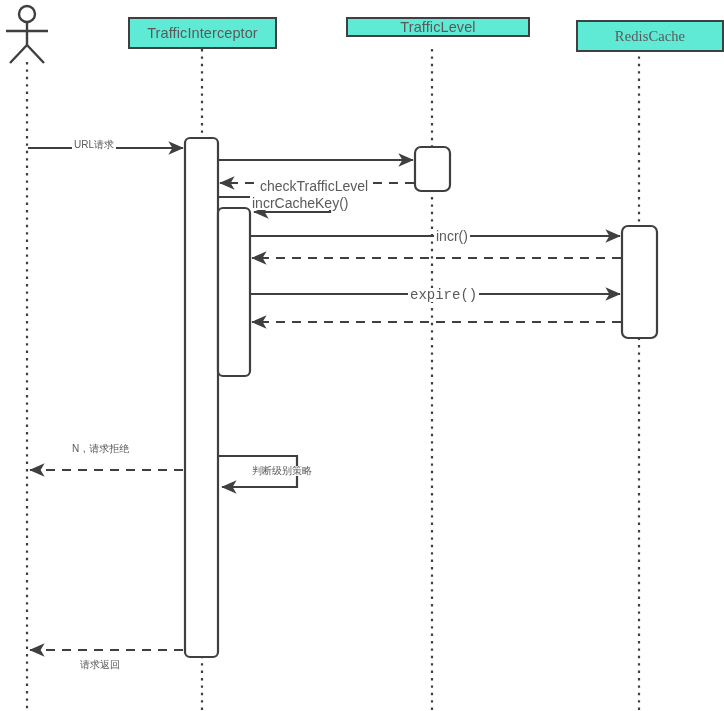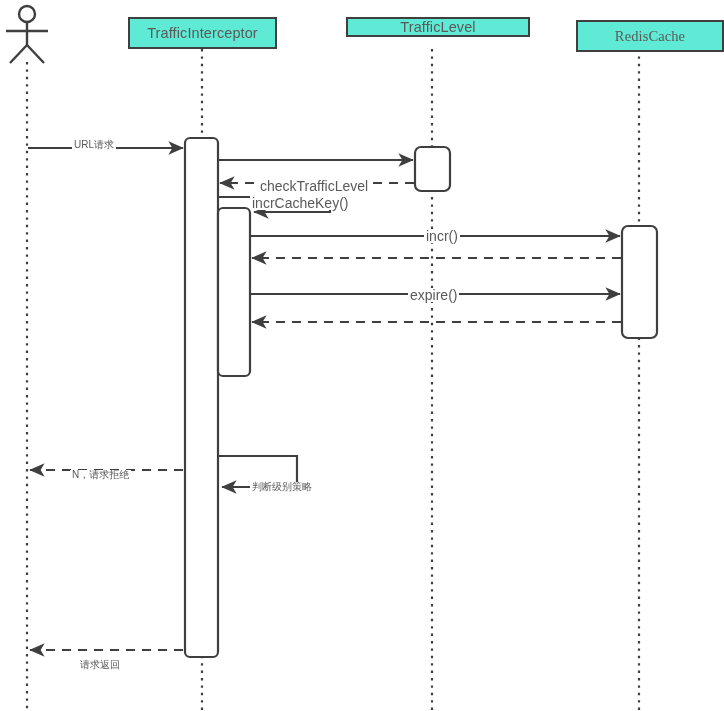--- a/index.html
+++ b/index.html
@@ -128,23 +128,23 @@
   <div class="lifeline-box" style="left:576px; top:20px; width:148px; height:32px;font-family:Liberation Serif, serif;">
     <span>RedisCache</span>
   </div>
 
   <div class="msg-label cjk" style="left:72px; top:140px;">URL请求</div>
 
   <div class="msg-label" style="left:258px; top:152px;margin-top:27px;">checkTrafficLevel</div>
 
   <div class="msg-label" style="left:250px; top:196px;">incrCacheKey()</div>
 
-  <div class="msg-label" style="left:424px; top:229px;">incr()</div>
+  <div class="msg-label" style="left:434px; top:229px;">incr()</div>
 
-  <div class="msg-label" style="left:408px; top:288px;">expire()</div>
+  <div class="msg-label" style="left:408px; top:288px;font-family:Liberation Mono, monospace;">expire()</div>
 
-  <div class="msg-label cjk" style="left:70px; top:470px;">N，请求拒绝</div>
+  <div class="msg-label cjk" style="left:70px; top:444px;">N，请求拒绝</div>
 
-  <div class="msg-label cjk" style="left:250px; top:482px;">判断级别策略</div>
+  <div class="msg-label cjk" style="left:250px; top:466px;">判断级别策略</div>
 
   <div class="msg-label cjk" style="left:78px; top:660px;">请求返回</div>
 
 </div>
 
 </body></html>

